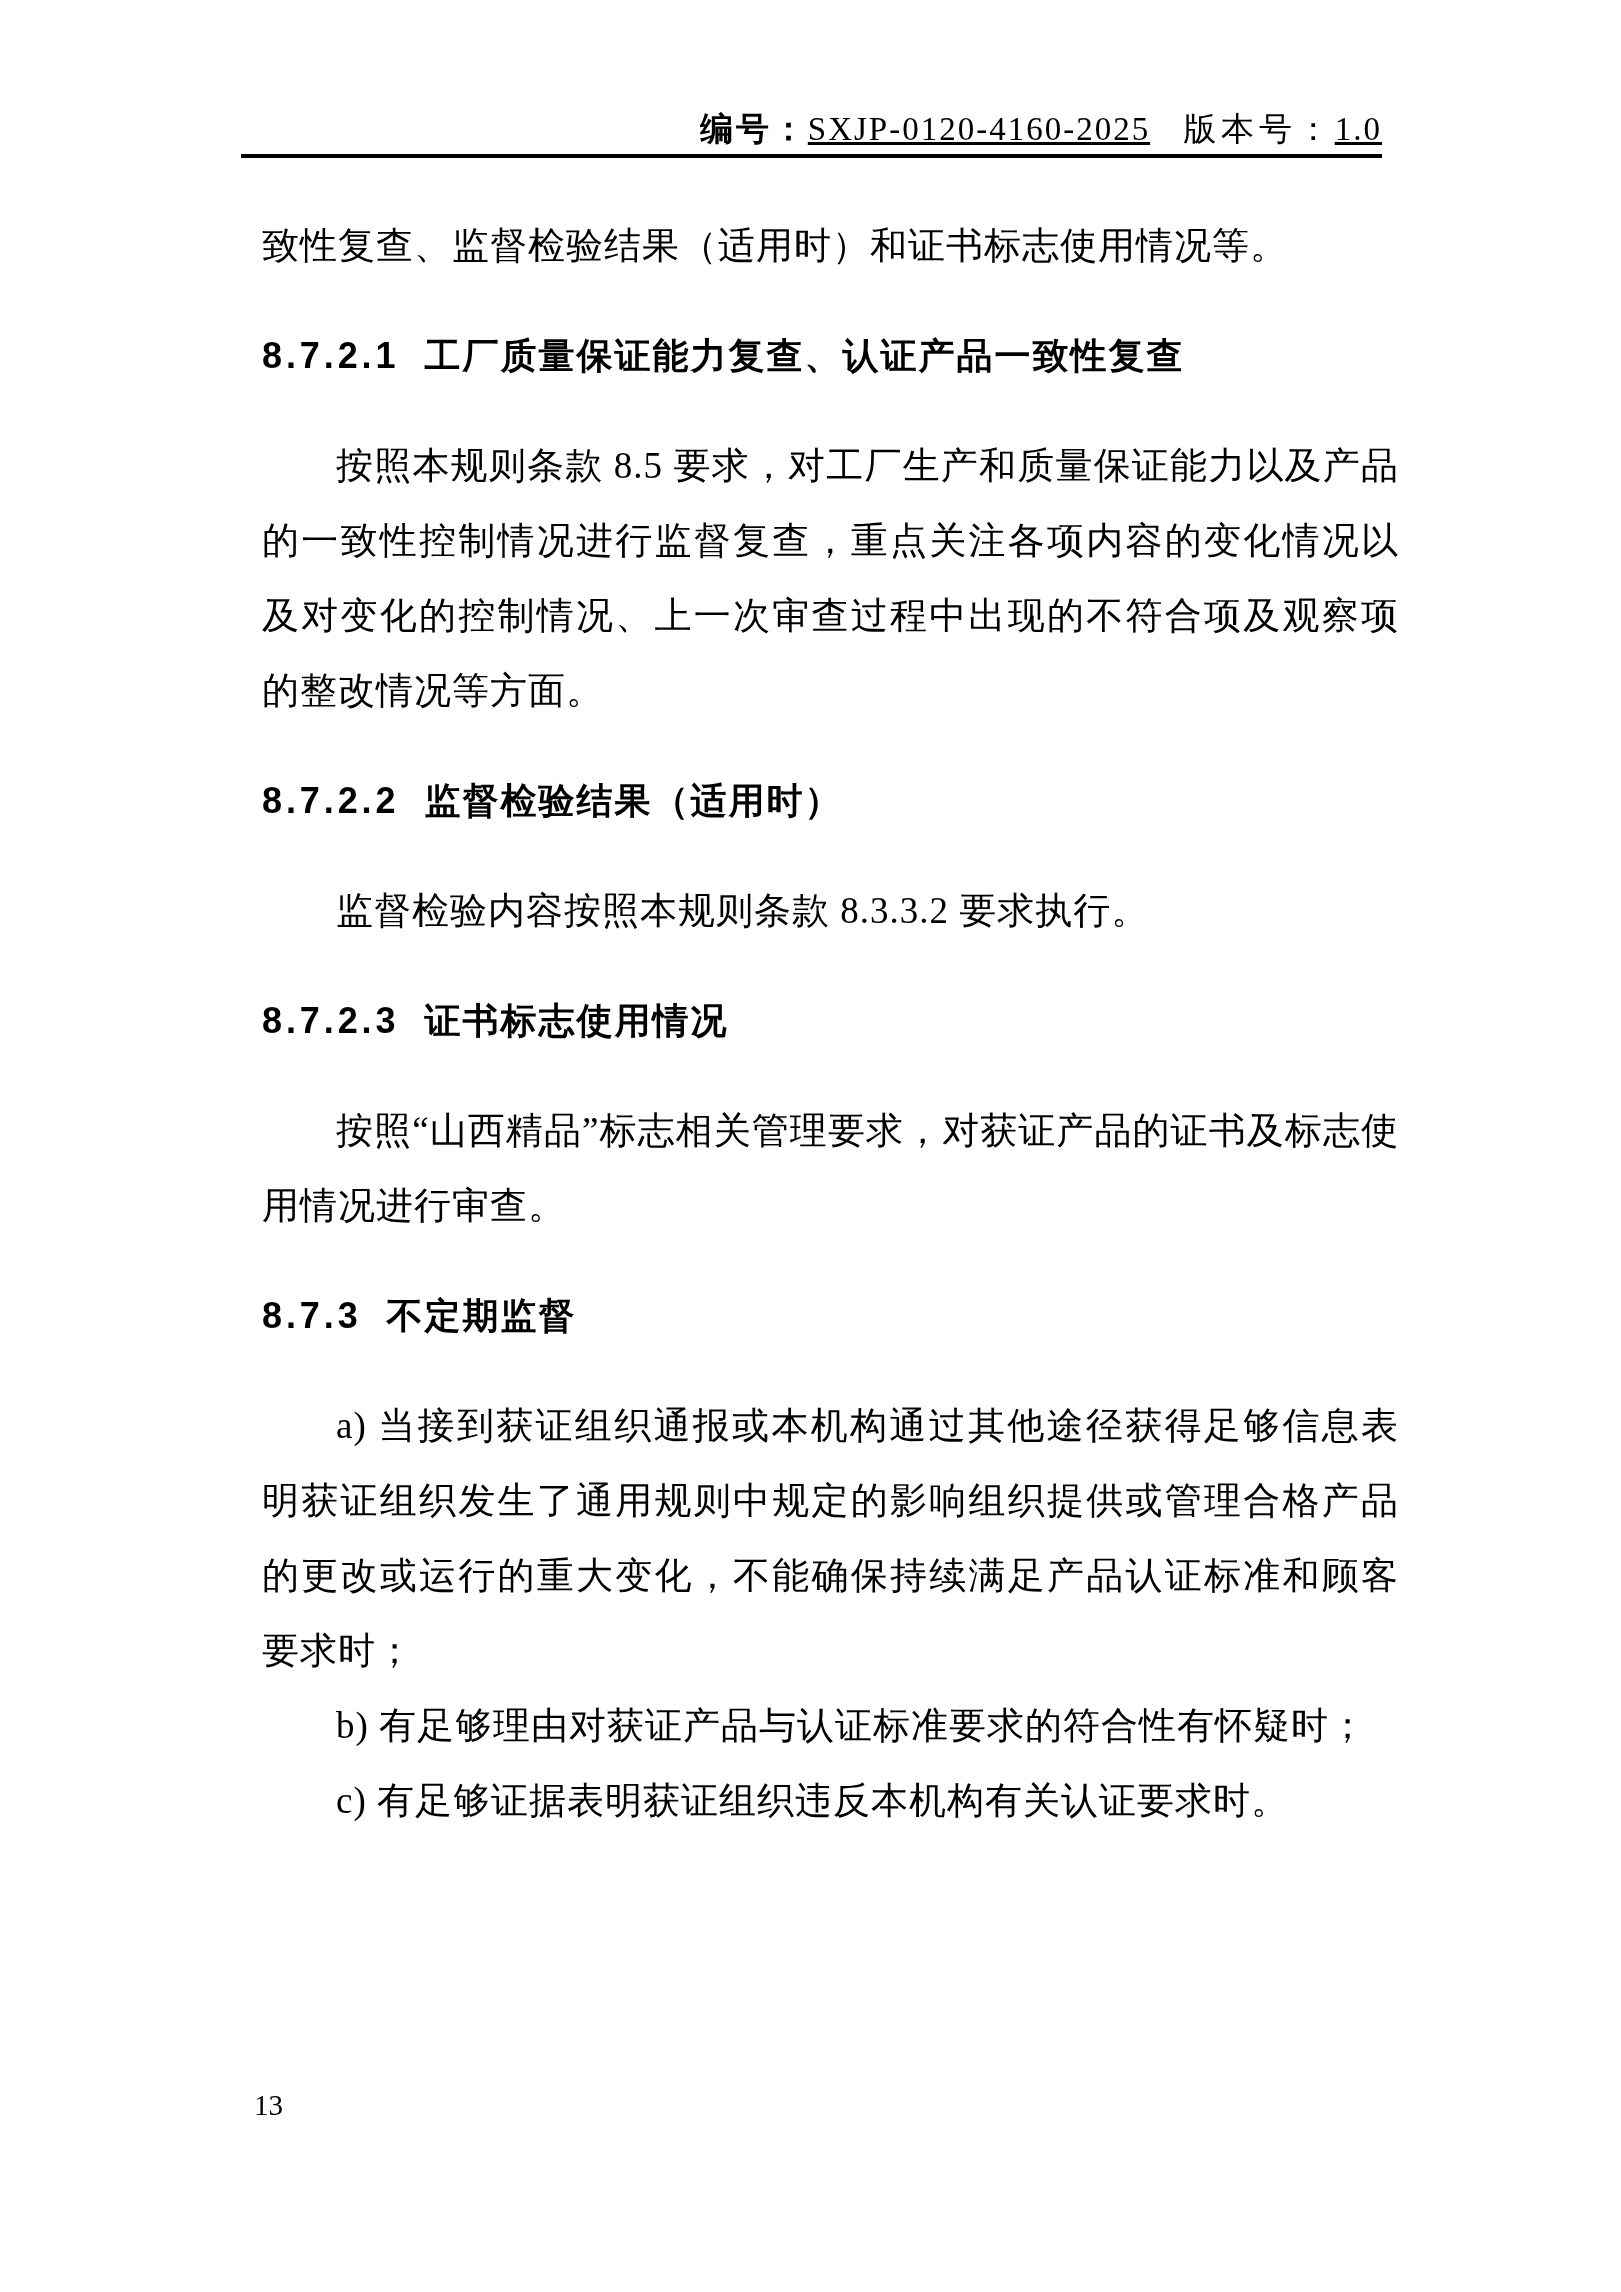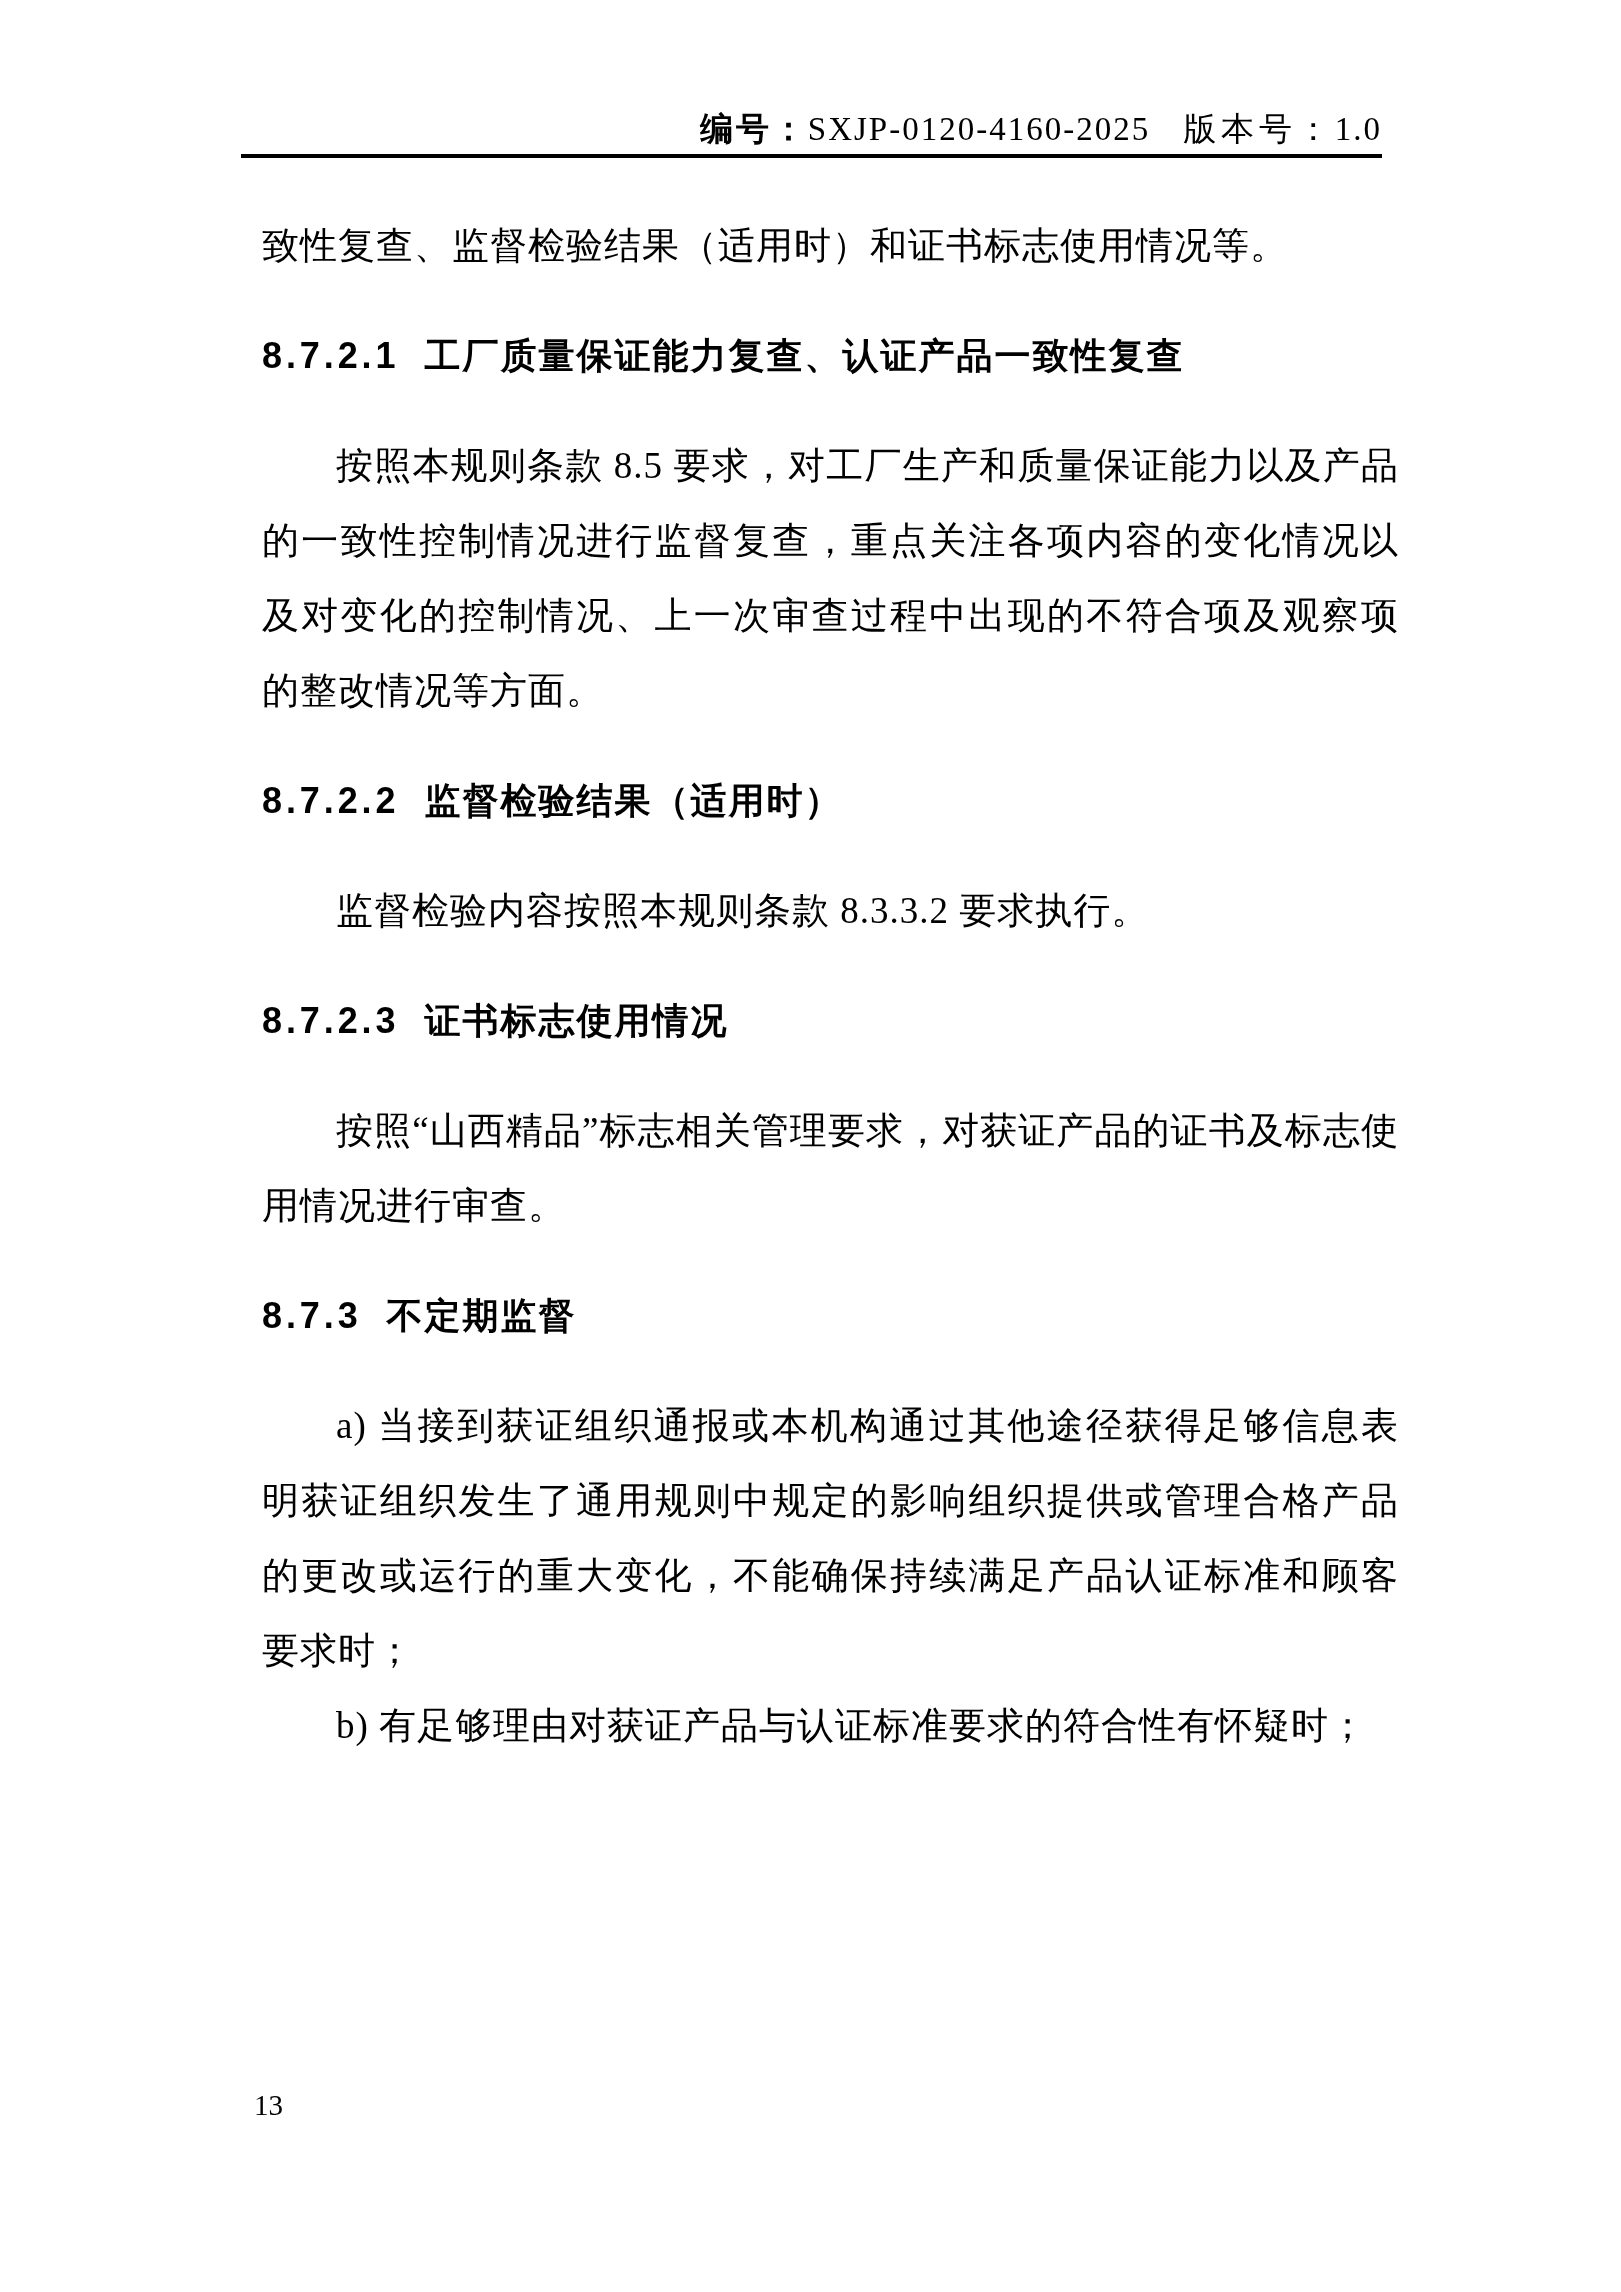--- a/index.html
+++ b/index.html
@@ -22,21 +22,21 @@
     text-align: right;
     font-size: 33px;
     line-height: 41px;
     white-space: nowrap;
   }
   .hdr-label-bold {
     font-family: "Liberation Sans", "DejaVu Sans", sans-serif;
     font-weight: bold;
     letter-spacing: 2.9px;
   }
-  .hdr-value { letter-spacing: 2px; }
+  .hdr-value { letter-spacing: 2px; text-decoration: underline; }
   .hdr-ver-label { letter-spacing: 4.9px; margin-left: 33px; }
   .header-rule {
     position: absolute;
     top: 154px;
     left: 241px;
     width: 1141px;
     height: 3.9px;
     background: #000000;
   }
   
@@ -102,19 +102,20 @@
 
     <p class="para indent">按照“山西精品”标志相关管理要求，对获证产品的证书及标志使用情况进行审查。</p>
 
     <h3 class="heading"><span class="h-num">8.7.3</span><span class="h-title">不定期监督</span></h3>
 
 
     <p class="para indent">a) 当接到获证组织通报或本机构通过其他途径获得足够信息表明获证组织发生了通用规则中规定的影响组织提供或管理合格产品的更改或运行的重大变化，不能确保持续满足产品认证标准和顾客要求时；</p>
 
     <p class="para indent">b) 有足够理由对获证产品与认证标准要求的符合性有怀疑时；</p>
 
+    <p class="para indent">c) 有足够证据表明获证组织违反本机构有关认证要求时。</p>
 
   </div>
 
   <div class="page-footer">13</div>
 
 </div>
 
 
 </body></html>

